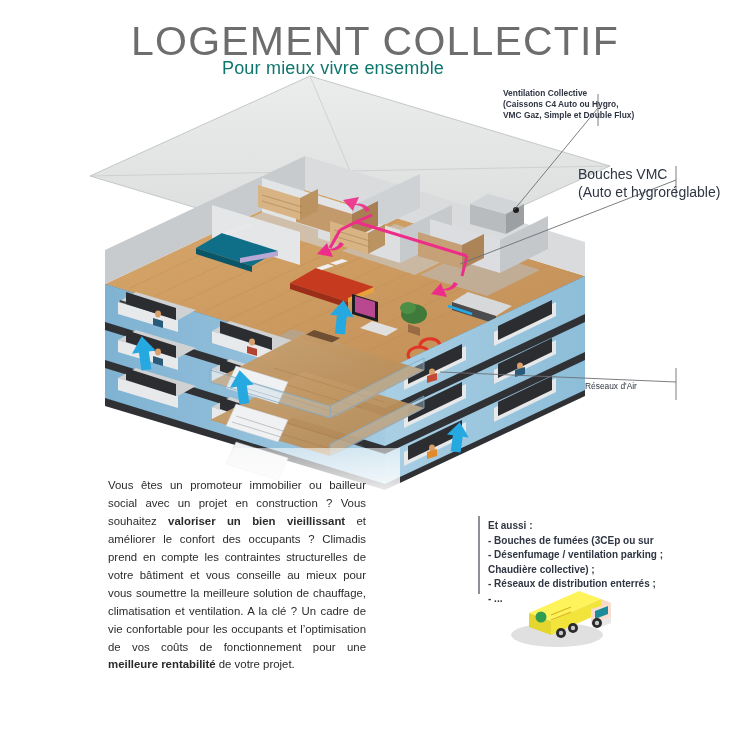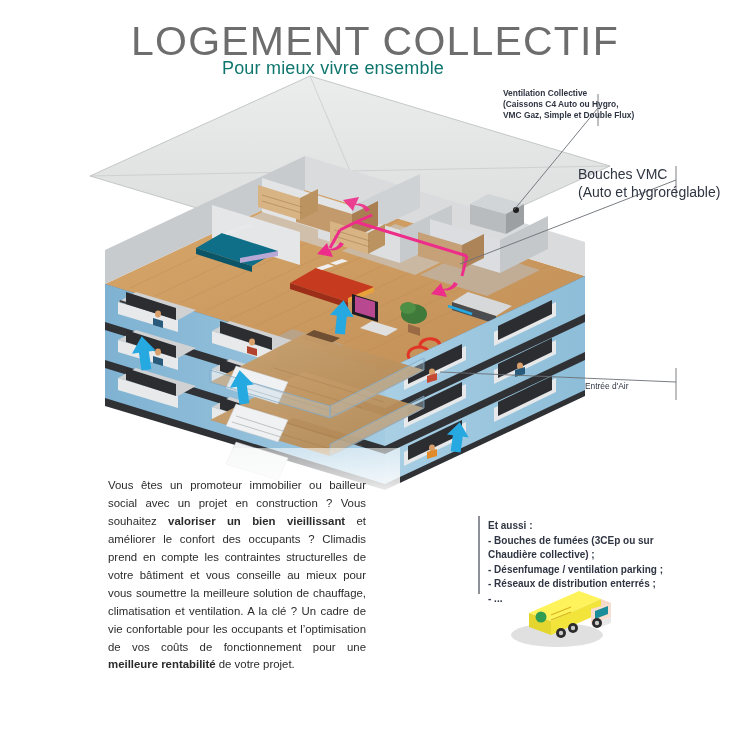--- a/index.html
+++ b/index.html
@@ -369,33 +369,33 @@
     <span class="ln">(Caissons C4 Auto ou Hygro,</span>
     <span class="ln">VMC Gaz, Simple et Double Flux)</span>
   </div>
 
   <div class="callout cal-bvmc">
     <span class="ln">Bouches VMC</span>
     <span class="ln">(Auto et hygroréglable)</span>
   </div>
 
   <div class="callout cal-air">
-    <span class="ln">Entrée d'Air</span>
+    <span class="ln">Réseaux d'Air</span>
   </div>
 
   <div class="fade"></div>
 
   <p class="para"><span>Vous êtes un promoteur immobilier ou bailleur social avec un projet en construction ? Vous souhaitez </span><b>valoriser un bien vieillissant</b><span> et améliorer le confort des occupants ? Climadis prend en compte les contraintes structurelles de votre bâtiment et vous conseille au mieux pour vous soumettre la meilleure solution de chauffage, climatisation et ventilation. A la clé ? Un cadre de vie confortable pour les occupants et l’optimisation de vos coûts de fonctionnement pour une </span><b>meilleure rentabilité</b><span> de votre projet.</span></p>
 
   <div class="etaussi-bar"></div>
   <div class="etaussi">
     <span class="ln">Et aussi :</span>
     <span class="ln">- Bouches de fumées (3CEp ou sur</span>
+    <span class="ln">- Désenfumage / ventilation parking ;</span>
     <span class="ln">Chaudière collective) ;</span>
-    <span class="ln">- Désenfumage / ventilation parking ;</span>
     <span class="ln">- Réseaux de distribution enterrés ;</span>
     <span class="ln">- ...</span>
   </div>
 
   <svg style="position:absolute;left:505px;top:583px;" width="115" height="70" viewBox="0 0 115 70">
     <ellipse cx="52" cy="52" rx="46" ry="12" fill="#d6d6d6" opacity=".75"></ellipse>
     <polygon points="24,30 74,8 96,16 46,38" fill="#fff35c"></polygon>
     <polygon points="24,30 46,38 46,52 24,44" fill="#e5d62f"></polygon>
     <polygon points="46,38 96,16 96,30 46,52" fill="#f2e43a"></polygon>
     <polygon points="96,16 106,20 106,34 96,30" fill="#f6d7c8"></polygon>

